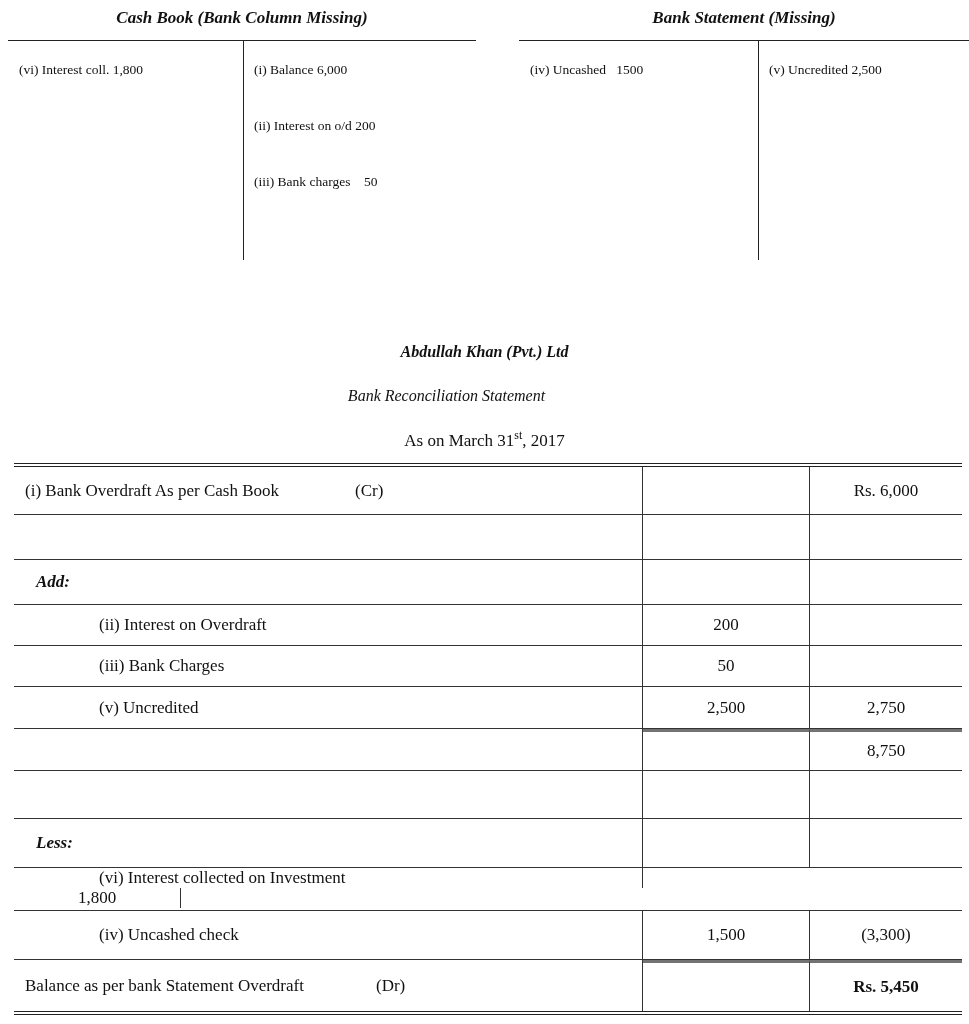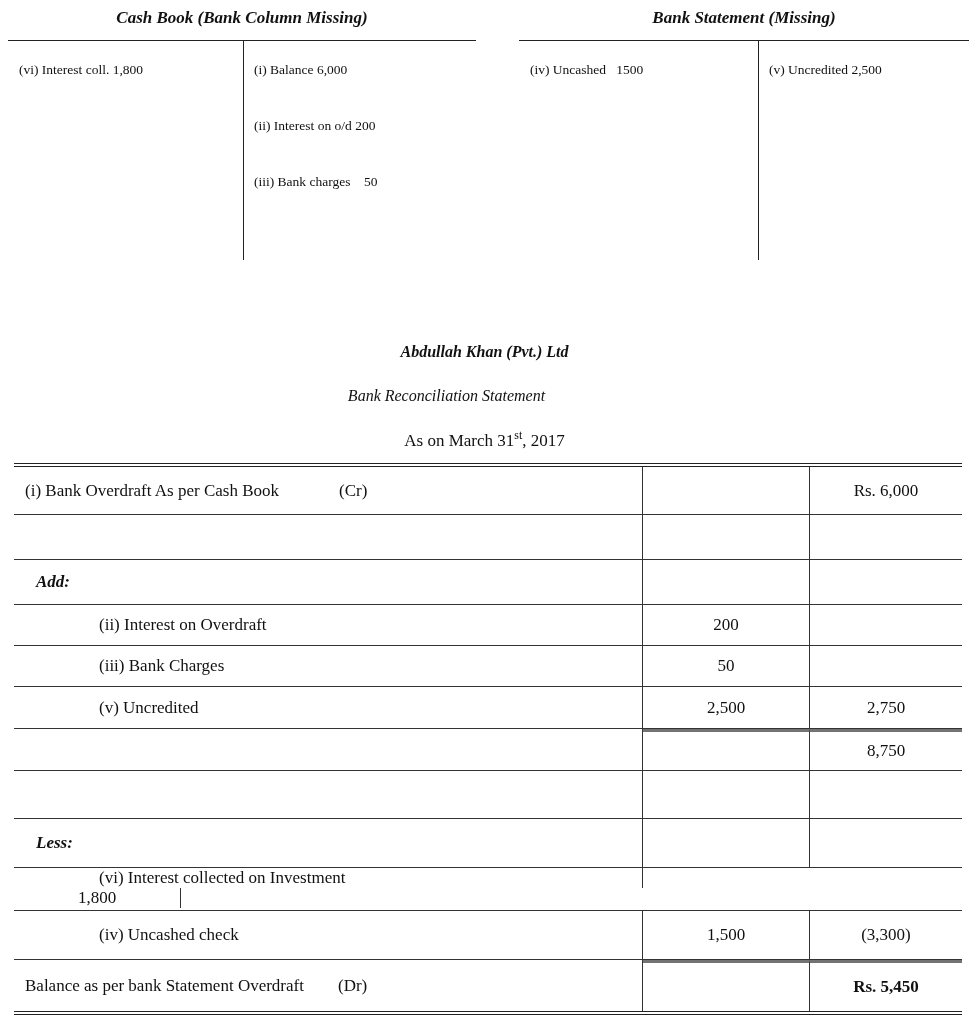--- a/index.html
+++ b/index.html
@@ -27,22 +27,22 @@
     .brs-row { display: flex; border-bottom: 1px solid #333; box-sizing: border-box; }
     .brs-row:last-child { border-bottom: none; }
     .brs-cell { box-sizing: border-box; display: flex; align-items: center; font-size: 17px; }
     .c1 { width: 629px; border-right: 1px solid #333; padding-left: 11px; }
     .c2 { width: 167px; border-right: 1px solid #333; justify-content: center; }
     .c3 { width: 152px; justify-content: center; }
     .indent { padding-left: 85px; }
     .section-label { font-weight: bold; font-style: italic; padding-left: 22px; }
     .thick-top .c2, .thick-top .c3 { border-top: 3px solid #737373; }
     .bold { font-weight: bold; }
-    .tag { margin-left: 60px; text-align: center; }
-    .tag2 { margin-left: 34px; }
+    .tag { margin-left: 76px; text-align: center; }
+    .tag2 { margin-left: 72px; }
   </style>
 </head>
 <body>
 
 <div class="abs t-title" style="left:8px; top:8px; width:468px;">Cash Book (Bank Column Missing)</div>
 <div class="abs t-hline" style="left:8px; top:40px; width:468px;"></div>
 <div class="abs t-vline" style="left:243px; top:40px; height:220px;"></div>
 <div class="abs t-entry" style="left:19px; top:62px;">(vi) Interest coll. 1,800</div>
 <div class="abs t-entry" style="left:254px; top:62px;">(i) Balance 6,000</div>
 <div class="abs t-entry" style="left:254px; top:118px;">(ii) Interest on o/d 200</div>

